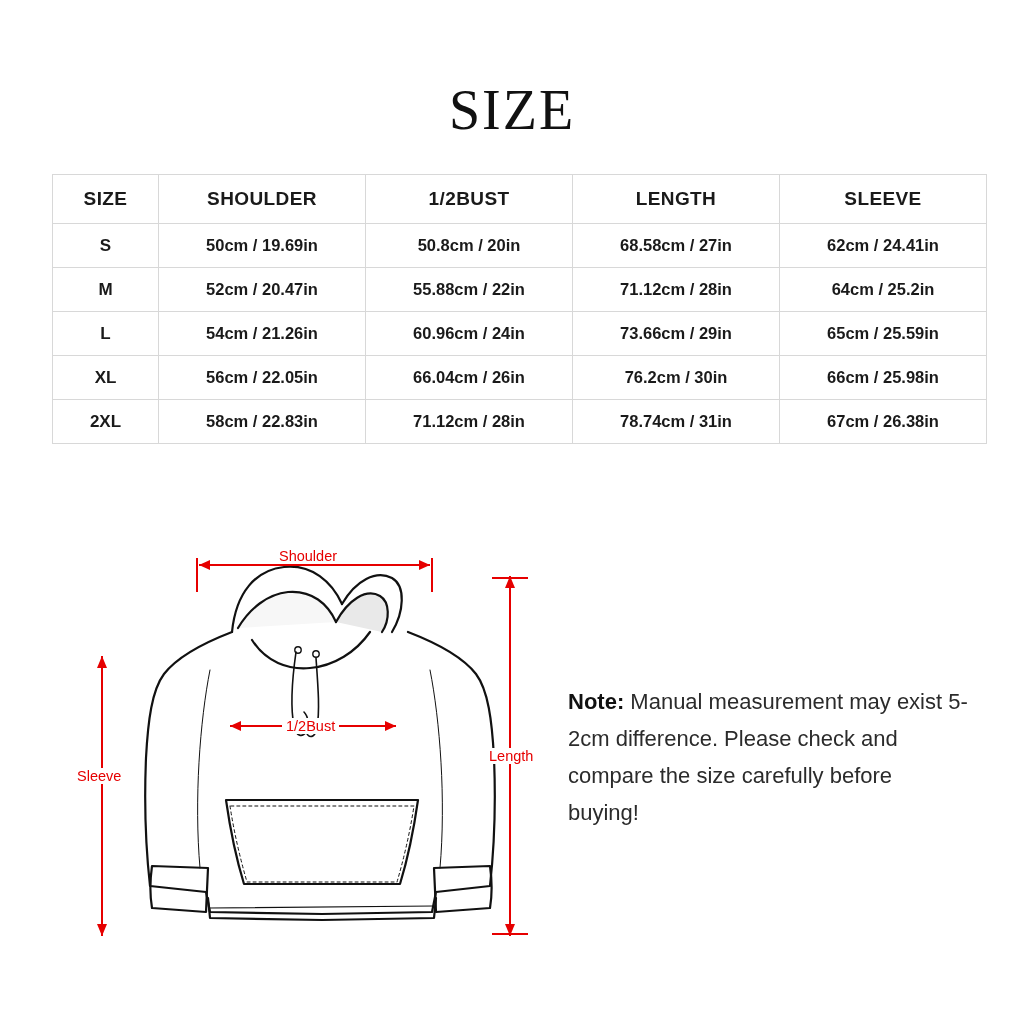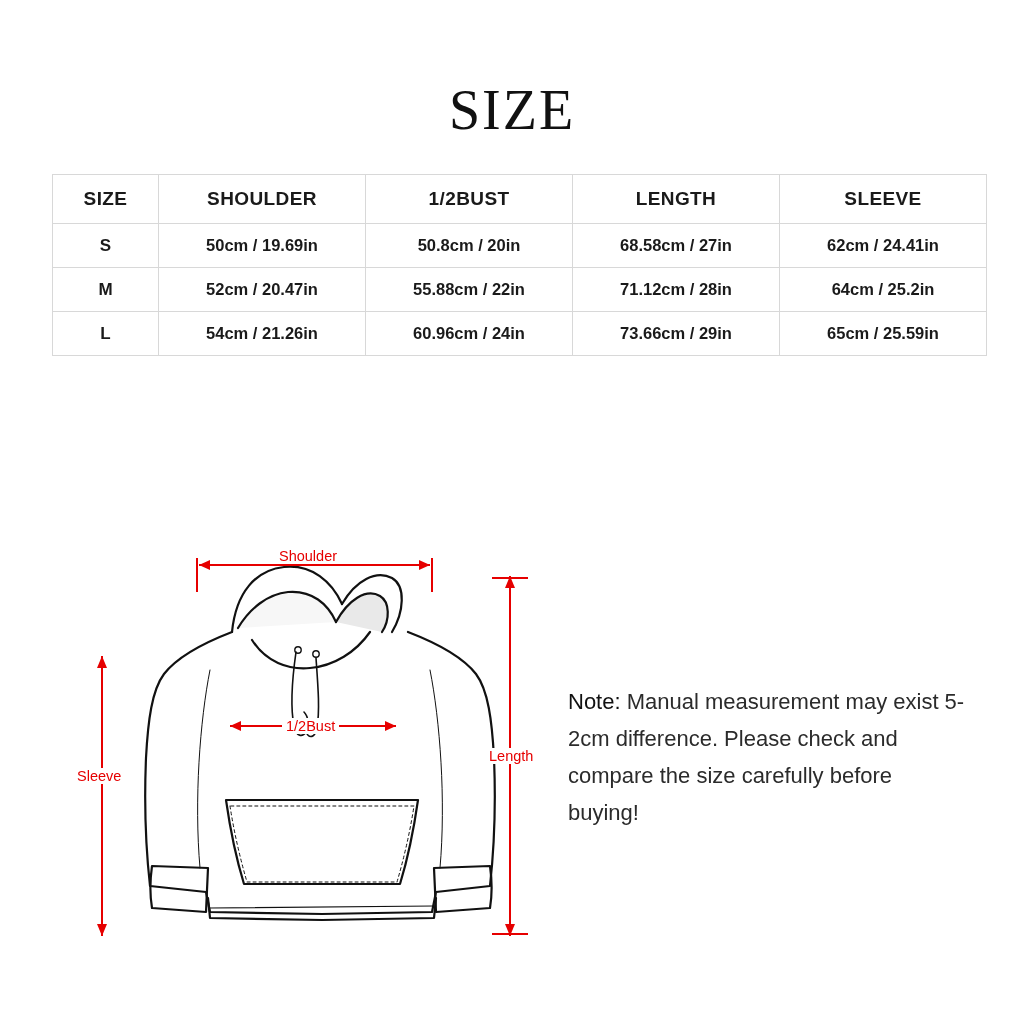--- a/index.html
+++ b/index.html
@@ -90,21 +90,21 @@
   .note {
     position: absolute;
     top: 683px;
     left: 568px;
     width: 400px;
     font-size: 22px;
     line-height: 37px;
     color: #2b2b2b;
   }
   .note b {
-    font-weight: normal;
+    font-weight: bold;
     color: #111;
   }
 </style>
 </head>
 <body>
 
 <div class="title">SIZE</div>
 
 <table class="size-table">
   <thead>
@@ -130,20 +130,34 @@
       <td>55.88cm / 22in</td>
       <td>71.12cm / 28in</td>
       <td>64cm / 25.2in</td>
     </tr>
     <tr>
       <td class="size-cell">L</td>
       <td>54cm / 21.26in</td>
       <td>60.96cm / 24in</td>
       <td>73.66cm / 29in</td>
       <td>65cm / 25.59in</td>
+    </tr>
+    <tr>
+      <td class="size-cell">XL</td>
+      <td>56cm / 22.05in</td>
+      <td>66.04cm / 26in</td>
+      <td>76.2cm / 30in</td>
+      <td>66cm / 25.98in</td>
+    </tr>
+    <tr>
+      <td class="size-cell">2XL</td>
+      <td>58cm / 22.83in</td>
+      <td>71.12cm / 28in</td>
+      <td>78.74cm / 31in</td>
+      <td>67cm / 26.38in</td>
     </tr>
   </tbody>
 </table>
 
 <div class="diagram">
   <svg width="480" height="440" viewBox="0 0 480 440">
     <g fill="none" stroke="#111" stroke-width="2.2" stroke-linejoin="round" stroke-linecap="round">
 
       <path d="M172 112 C176 72 196 50 224 47 C252 44 272 62 282 84"></path>
       <path d="M282 84 C296 60 316 50 332 58 C346 66 344 92 332 112"></path>

